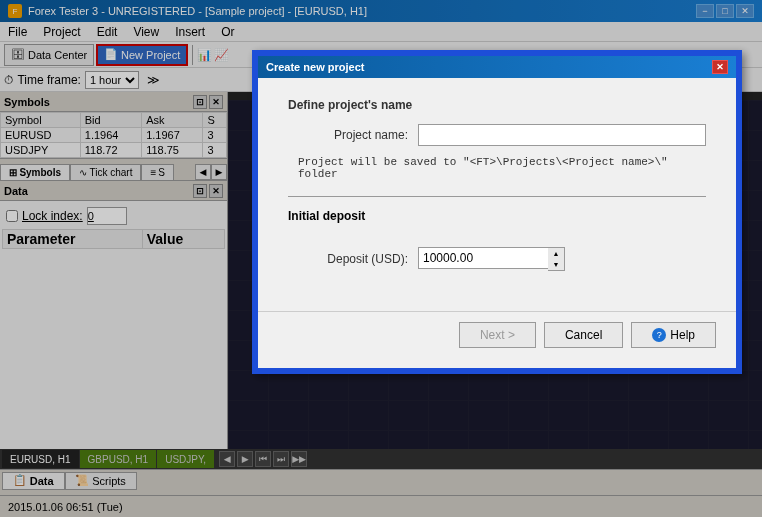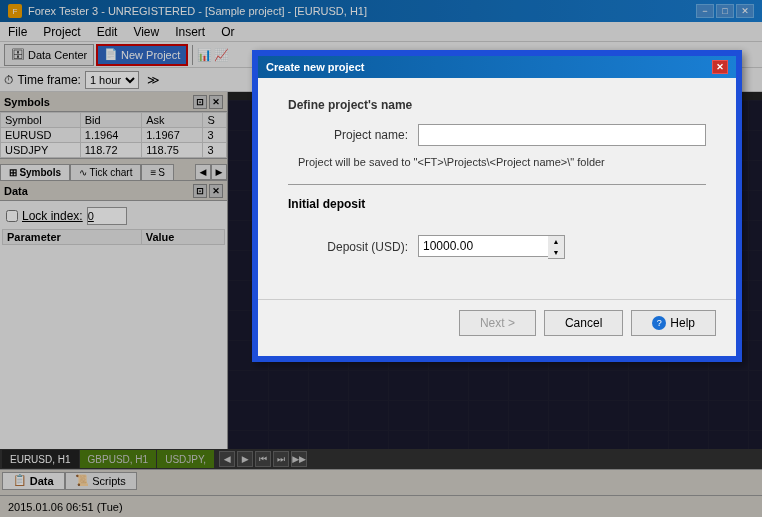--- a/index.html
+++ b/index.html
@@ -215,21 +215,21 @@
     .lock-row {
       display: flex;
       align-items: center;
       gap: 4px;
       padding: 4px;
       text-decoration: underline;
     }
     .data-table {
       width: 100%;
       border-collapse: collapse;
-      font-size: 11px;
+      font-size: 14px;
     }
     .data-table th {
       background: #e8e8e8;
       border: 1px solid #ccc;
       padding: 1px 4px;
       text-align: left;
     }
 
     
     .chart-area {
@@ -308,20 +308,21 @@
       border: 1px solid #999;
       background: white;
       padding: 2px 4px;
       font-size: 12px;
     }
     .save-path-text {
       font-size: 11px;
       color: #333;
       margin-bottom: 16px;
       padding-left: 10px;
+      font-family: Liberation Mono, monospace;
     }
     .section-divider {
       border-top: 1px solid #999;
       margin: 12px 0;
     }
     .deposit-row {
       display: flex;
       align-items: center;
       gap: 10px;
     }

